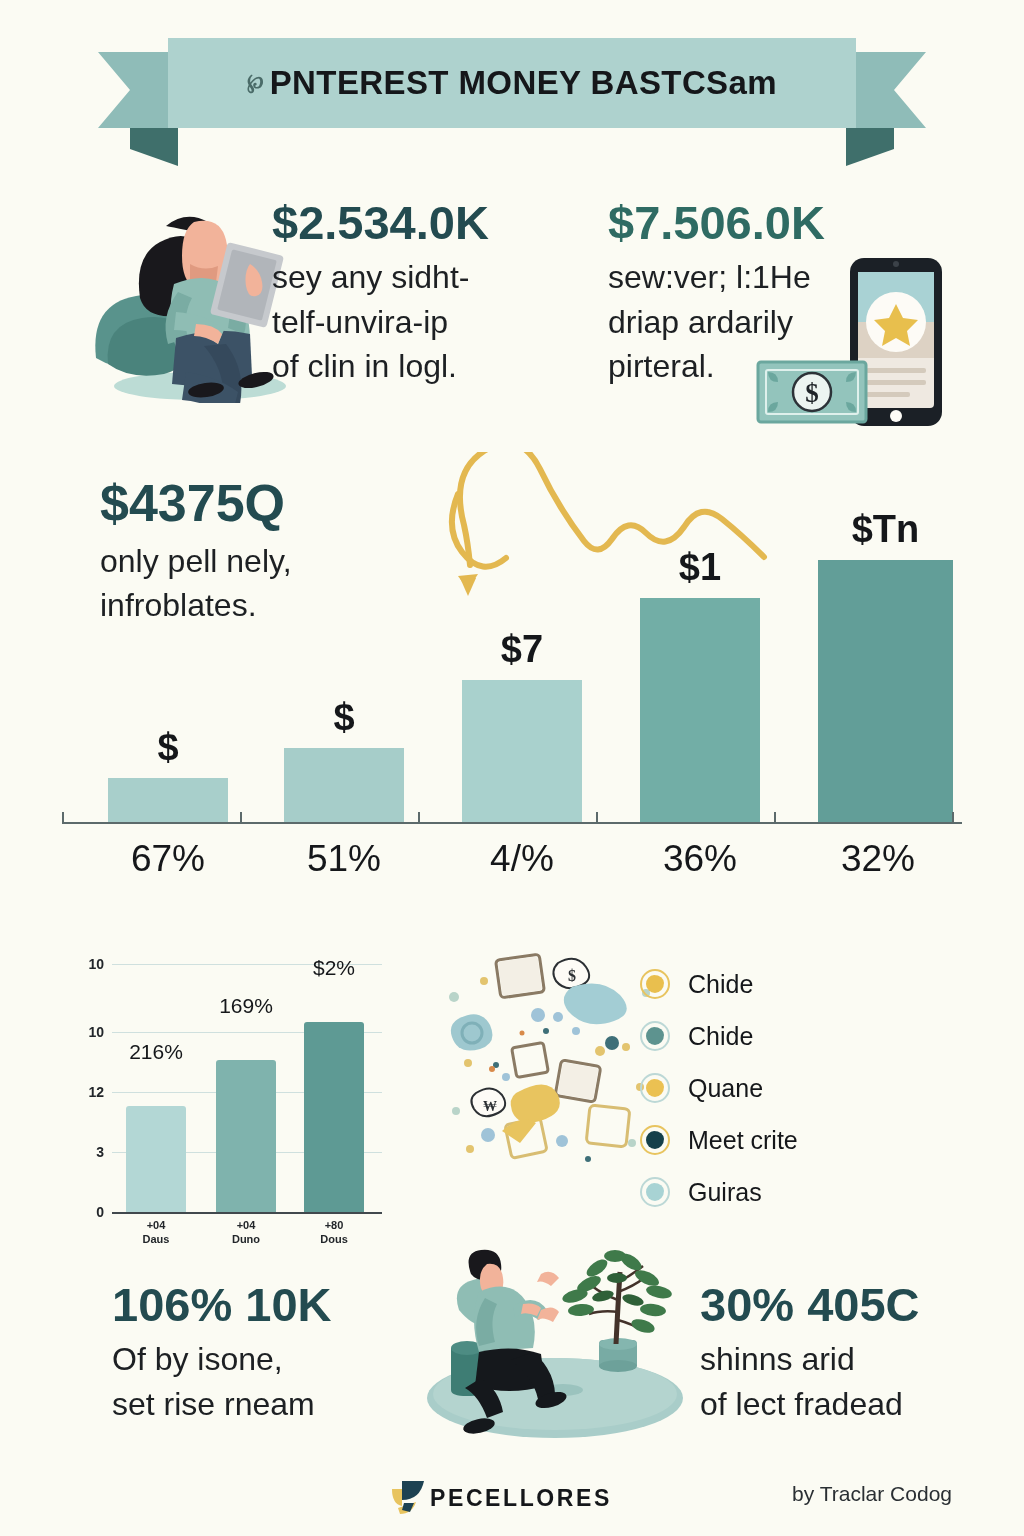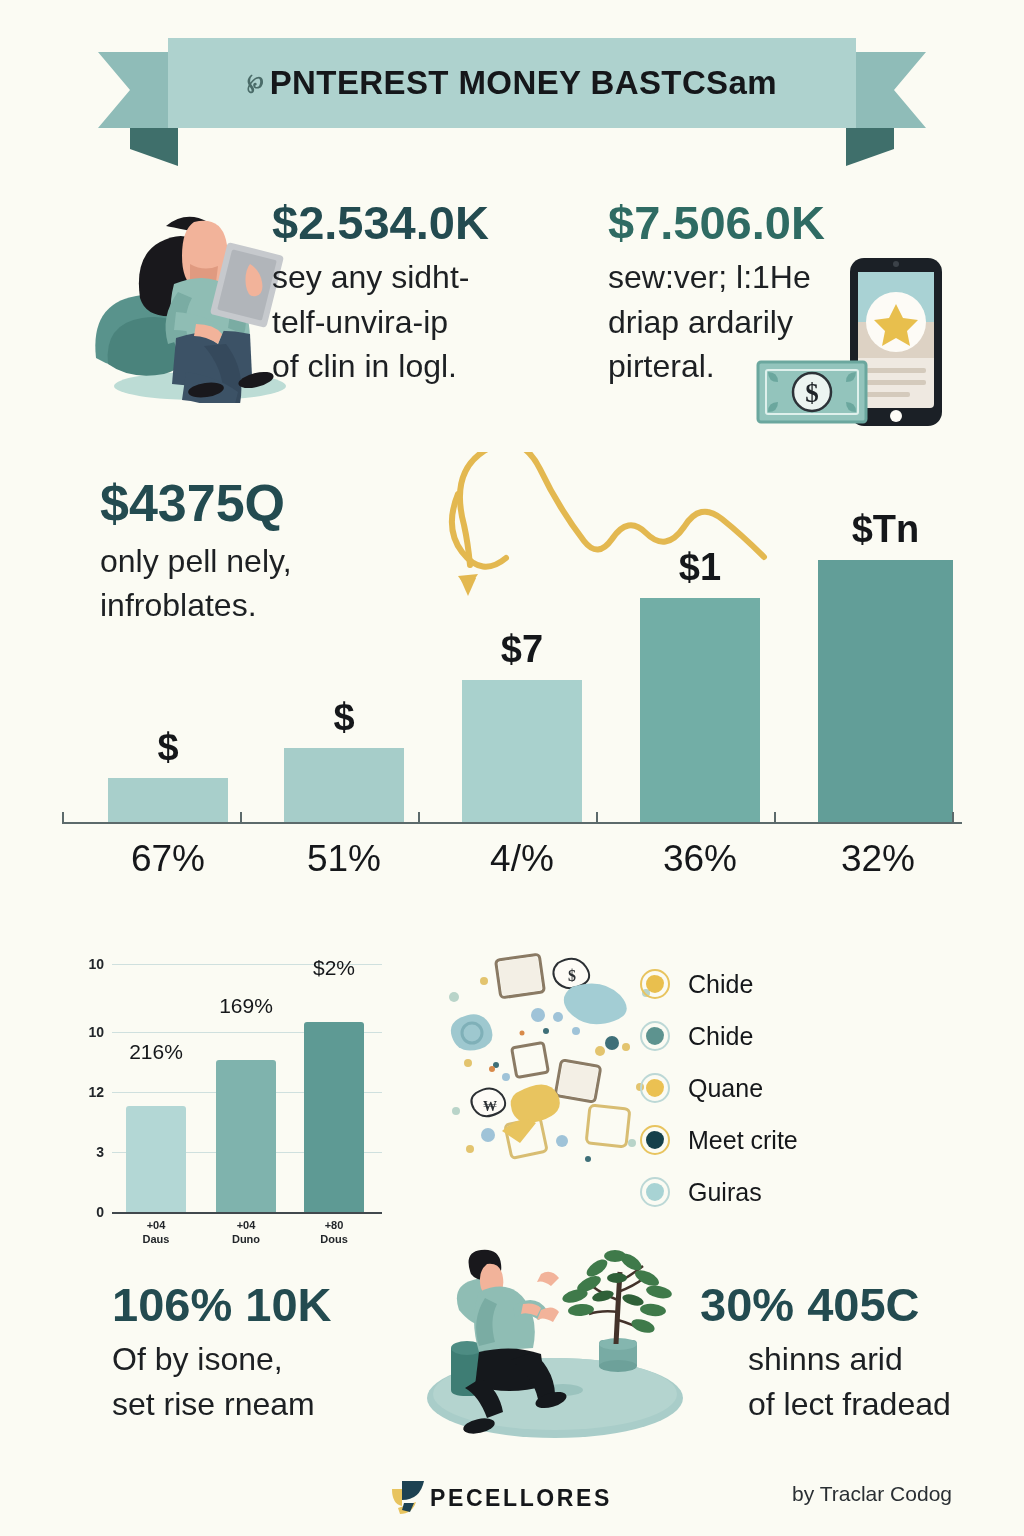--- a/index.html
+++ b/index.html
@@ -588,21 +588,21 @@
       <path d="M64 104 q34 -8 62 2 l4 32 q-36 10 -70 0z" fill="#15181c"></path>
       <path d="M96 112 q26 20 28 46 l16 -4 q2 -30 -22 -50z" fill="#15181c"></path>
       <path d="M66 130 q18 12 22 34 l-16 6 q-8 -22 -22 -30z" fill="#15181c"></path>
       <ellipse cx="136" cy="152" rx="16" ry="7" fill="#15181c" transform="rotate(-16 136 152)"></ellipse>
       <ellipse cx="64" cy="178" rx="16" ry="7" fill="#15181c" transform="rotate(-12 64 178)"></ellipse>
     </svg>
   </div>
 
   <div id="stat-bot-right">
     <div class="stat-number">30% 405C</div>
-    <div class="stat-caption" style="white-space: pre-line; margin-left: 48px;">shinns arid
+    <div class="stat-caption" style="white-space: pre-line;">shinns arid
 of lect fradead</div>
   </div>
 
   <div id="footer">
     <div class="footer-brand">
       <span class="footer-logo-mark">
         <svg viewBox="0 0 40 40" width="40" height="40">
           <path d="M14 3 L36 3 Q32 22 14 22 Z" fill="#1d4252"></path>
           <path d="M4 11 L14 11 L14 28 Q4 26 4 11 Z" fill="#e8c45f"></path>
           <path d="M10 30 L28 24 Q24 36 12 36 Z" fill="#e8c45f"></path>

